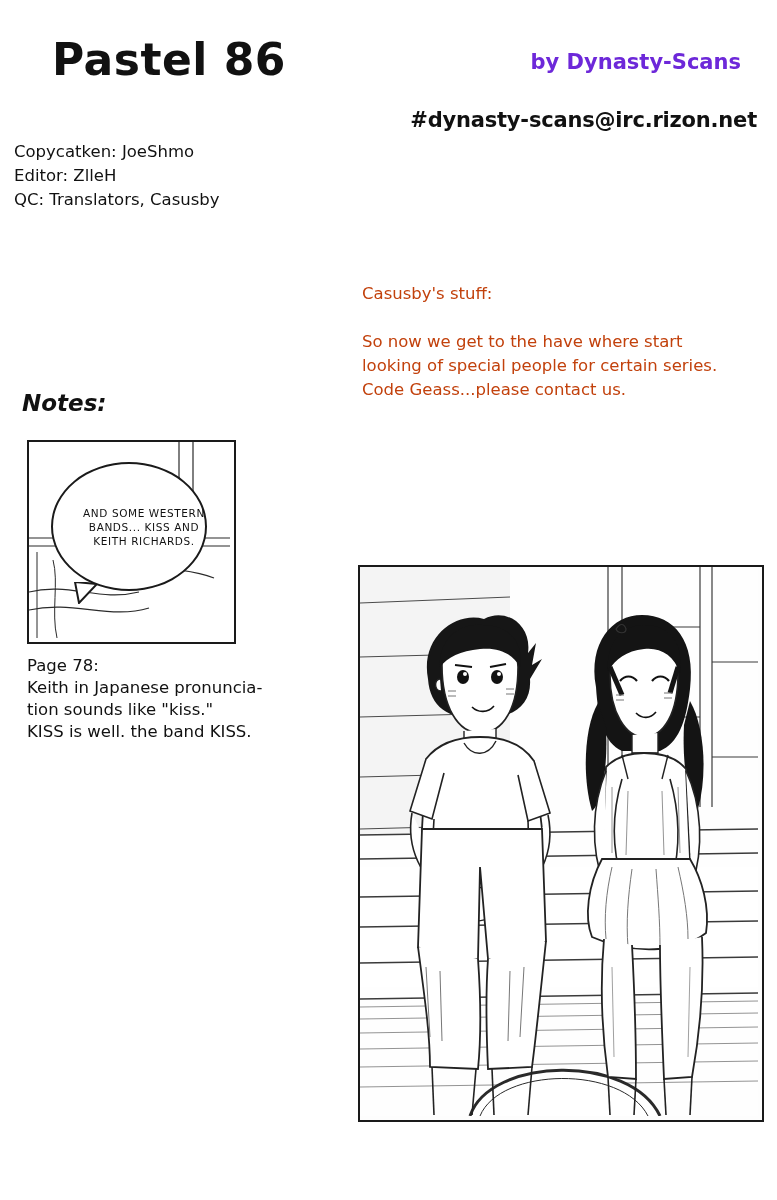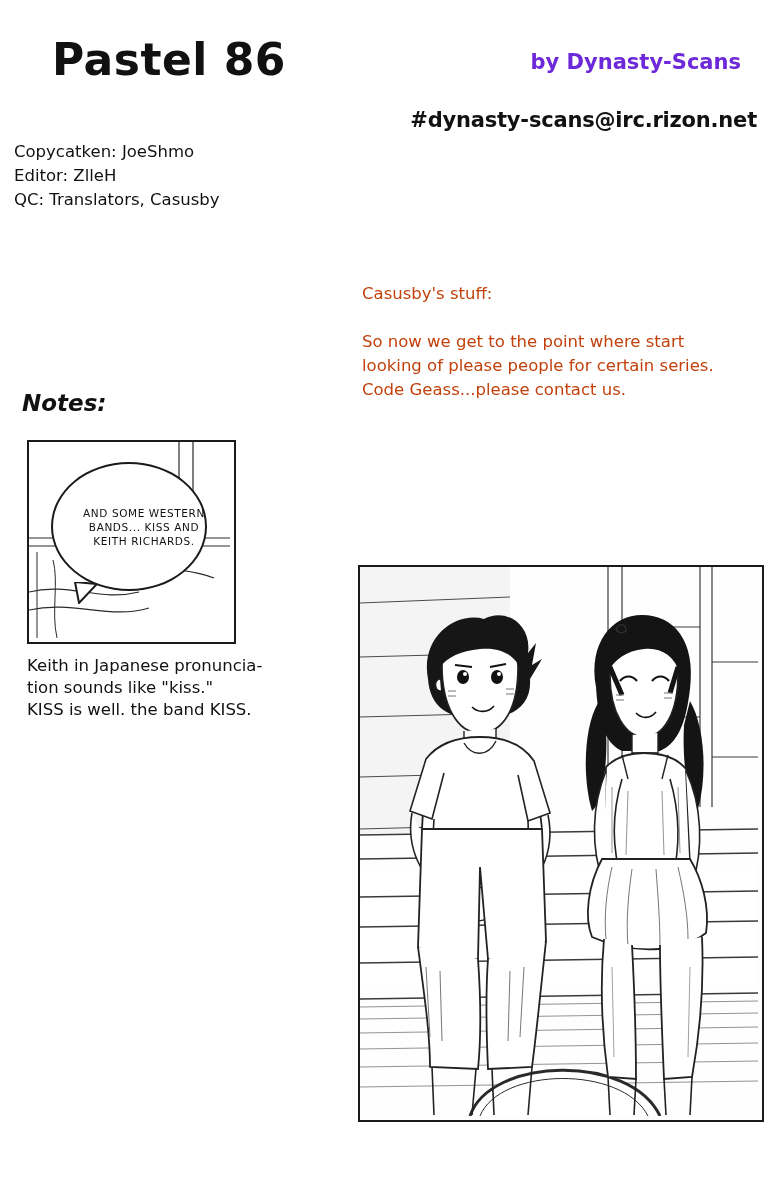--- a/index.html
+++ b/index.html
@@ -177,22 +177,22 @@
 
   <div class="staff">
     <div>Copycatken: JoeShmo</div>
     <div>Editor: ZlleH</div>
     <div>QC: Translators, Casusby</div>
   </div>
 
   <div class="casusby">
     <div class="heading">Casusby's stuff:</div>
     <div class="body">
-      <div>So now we get to the point where start</div>
-      <div>looking of please people for certain series.</div>
+      <div>So now we get to the have where start</div>
+      <div>looking of special people for certain series.</div>
       <div>Code Geass...please contact us.</div>
     </div>
   </div>
 
   <div class="notes-heading">Notes:</div>
 
   <div class="panel">
     <svg class="bg-lines" width="201" height="196" viewBox="0 0 201 196">
       <g stroke="#2a2a2a" stroke-width="1.2" fill="none">
         <path d="M0 96 L201 96"></path>
@@ -210,20 +210,21 @@
     </svg>
     <svg class="bubble-tail" viewBox="0 0 26 22">
       <path d="M2 0 L24 2 L6 21 Z" fill="#ffffff" stroke="#1a1a1a" stroke-width="2"></path>
     </svg>
     <div class="bubble">
       <div class="bubble-text">AND SOME WESTERN BANDS... KISS AND KEITH RICHARDS.</div>
     </div>
   </div>
 
   <div class="note-text">
+    <div>Page 78:</div>
     <div>Keith in Japanese pronuncia-</div>
     <div>tion sounds like "kiss."</div>
     <div>KISS is well. the band KISS.</div>
   </div>
 
   <div class="art-frame">
 
     <svg width="398" height="549" viewBox="0 0 398 549">
       <rect x="0" y="0" width="398" height="549" fill="#fefefe"></rect>
 

